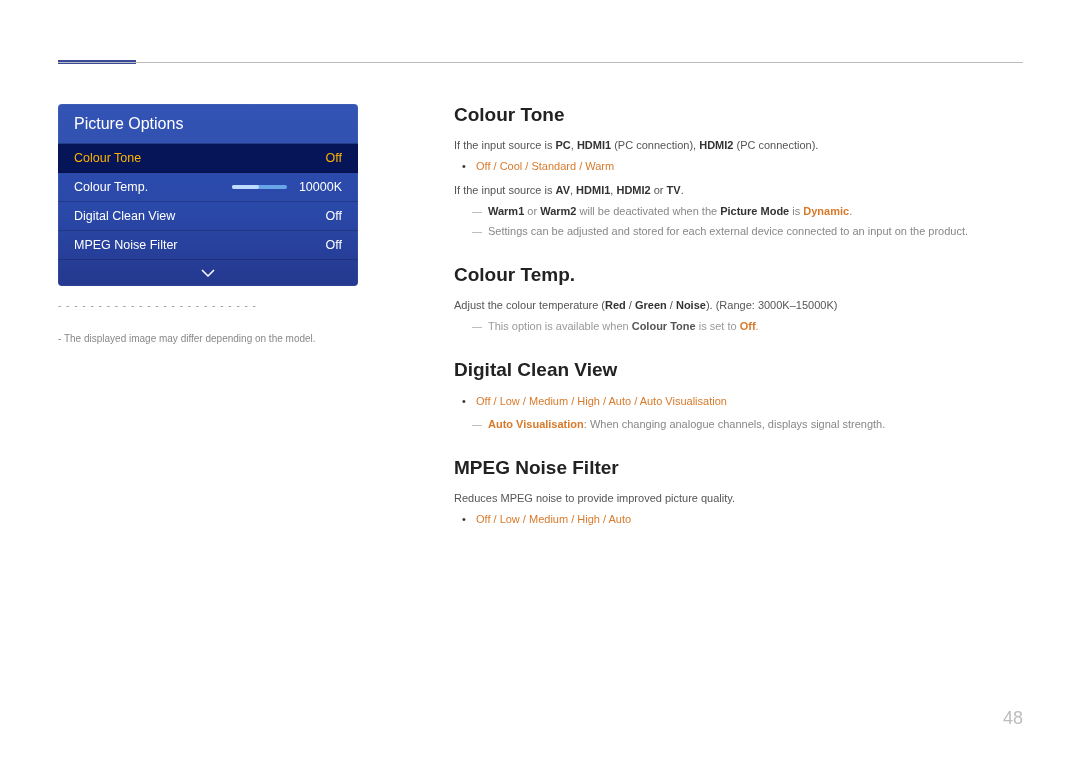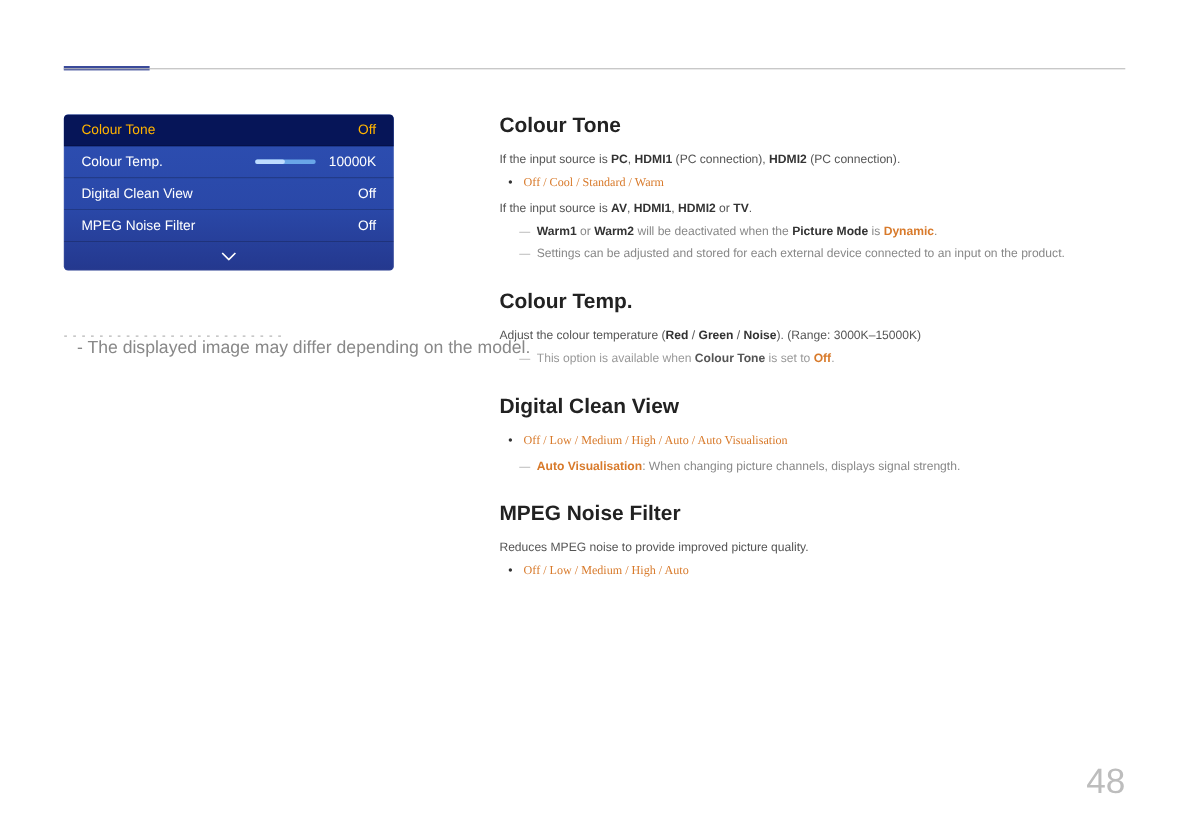--- a/index.html
+++ b/index.html
@@ -23,21 +23,21 @@
     top: 60px;
     left: 58px;
     width: 78px;
     height: 4px;
     background: #3a4a9a;
   }
   .page-number {
     position: absolute;
     bottom: 34px;
     right: 57px;
-    font-size: 32px;
+    font-size: 18px;
     color: #bdbdbd;
     font-weight: 300;
   }
   
   .osd {
     position: absolute;
     top: 104px;
     left: 58px;
     width: 300px;
     border-radius: 4px;
@@ -95,25 +95,24 @@
   .caption-dashes {
     position: absolute;
     top: 300px;
     left: 58px;
     font-size: 10px;
     color: #999;
     letter-spacing: 1px;
   }
   .caption {
     position: absolute;
-    top: 308px;
-    left: 58px;
-    font-size: 16px;
+    top: 333px;
+    left: 58px;
+    font-size: 10px;
     color: #888;
-    margin-left: 12px;
   }
   
   .content {
     position: absolute;
     top: 100px;
     left: 454px;
     right: 58px;
     font-size: 11px;
     line-height: 1.55;
     color: #555;
@@ -142,32 +141,33 @@
     margin-bottom: 3px;
   }
   .sub::before {
     content: "―";
     position: absolute;
     left: 18px;
     color: #aaa;
     font-size: 10px;
     top: 1px;
   }
-  .opt { color: #d87a2b; font-weight: 500; font-family: Liberation Serif, serif; }
+  .opt { color: #d87a2b; font-weight: 500; }
   .bold { color: #333; font-weight: 600; text-align: center; }
   .gray { color: #999; }
   .red { color: #d87a2b; margin-top: 40px; }
 </style>
 </head>
 <body>
 
 <div class="accent-bar"></div>
 <div class="topbar"></div>
 
 <div class="osd">
+  <div class="osd-title">Picture Options</div>
   <div class="osd-row selected">
     <span class="osd-label">Colour Tone</span>
     <span class="osd-value">Off</span>
   </div>
   <div class="osd-row">
     <span class="osd-label">Colour Temp.</span>
     <span class="osd-slider"></span>
     <span class="osd-value">10000K</span>
   </div>
   <div class="osd-row">
@@ -211,21 +211,21 @@
   </p>
   <div class="sub gray">
     <span>This option is available when </span><span class="bold" style="color:#555">Colour Tone</span><span> is set to </span><span class="red bold">Off</span><span>.</span>
   </div>
 
   <h2>Digital Clean View</h2>
   <ul>
       <li><span class="opt">Off / Low / Medium / High / Auto / Auto Visualisation</span></li>
     </ul>
   <div class="sub">
-    <span class="bold" style="color:#d87a2b">Auto Visualisation</span><span>: When changing picture channels, displays signal strength.</span>
+    <span class="bold" style="color:#d87a2b">Auto Visualisation</span><span>: When changing analogue channels, displays signal strength.</span>
   </div>
 
   <h2>MPEG Noise Filter</h2>
   <p>Reduces MPEG noise to provide improved picture quality.</p>
   <ul>
       <li><span class="opt">Off / Low / Medium / High / Auto</span></li>
     </ul>
 
 </div>
 

